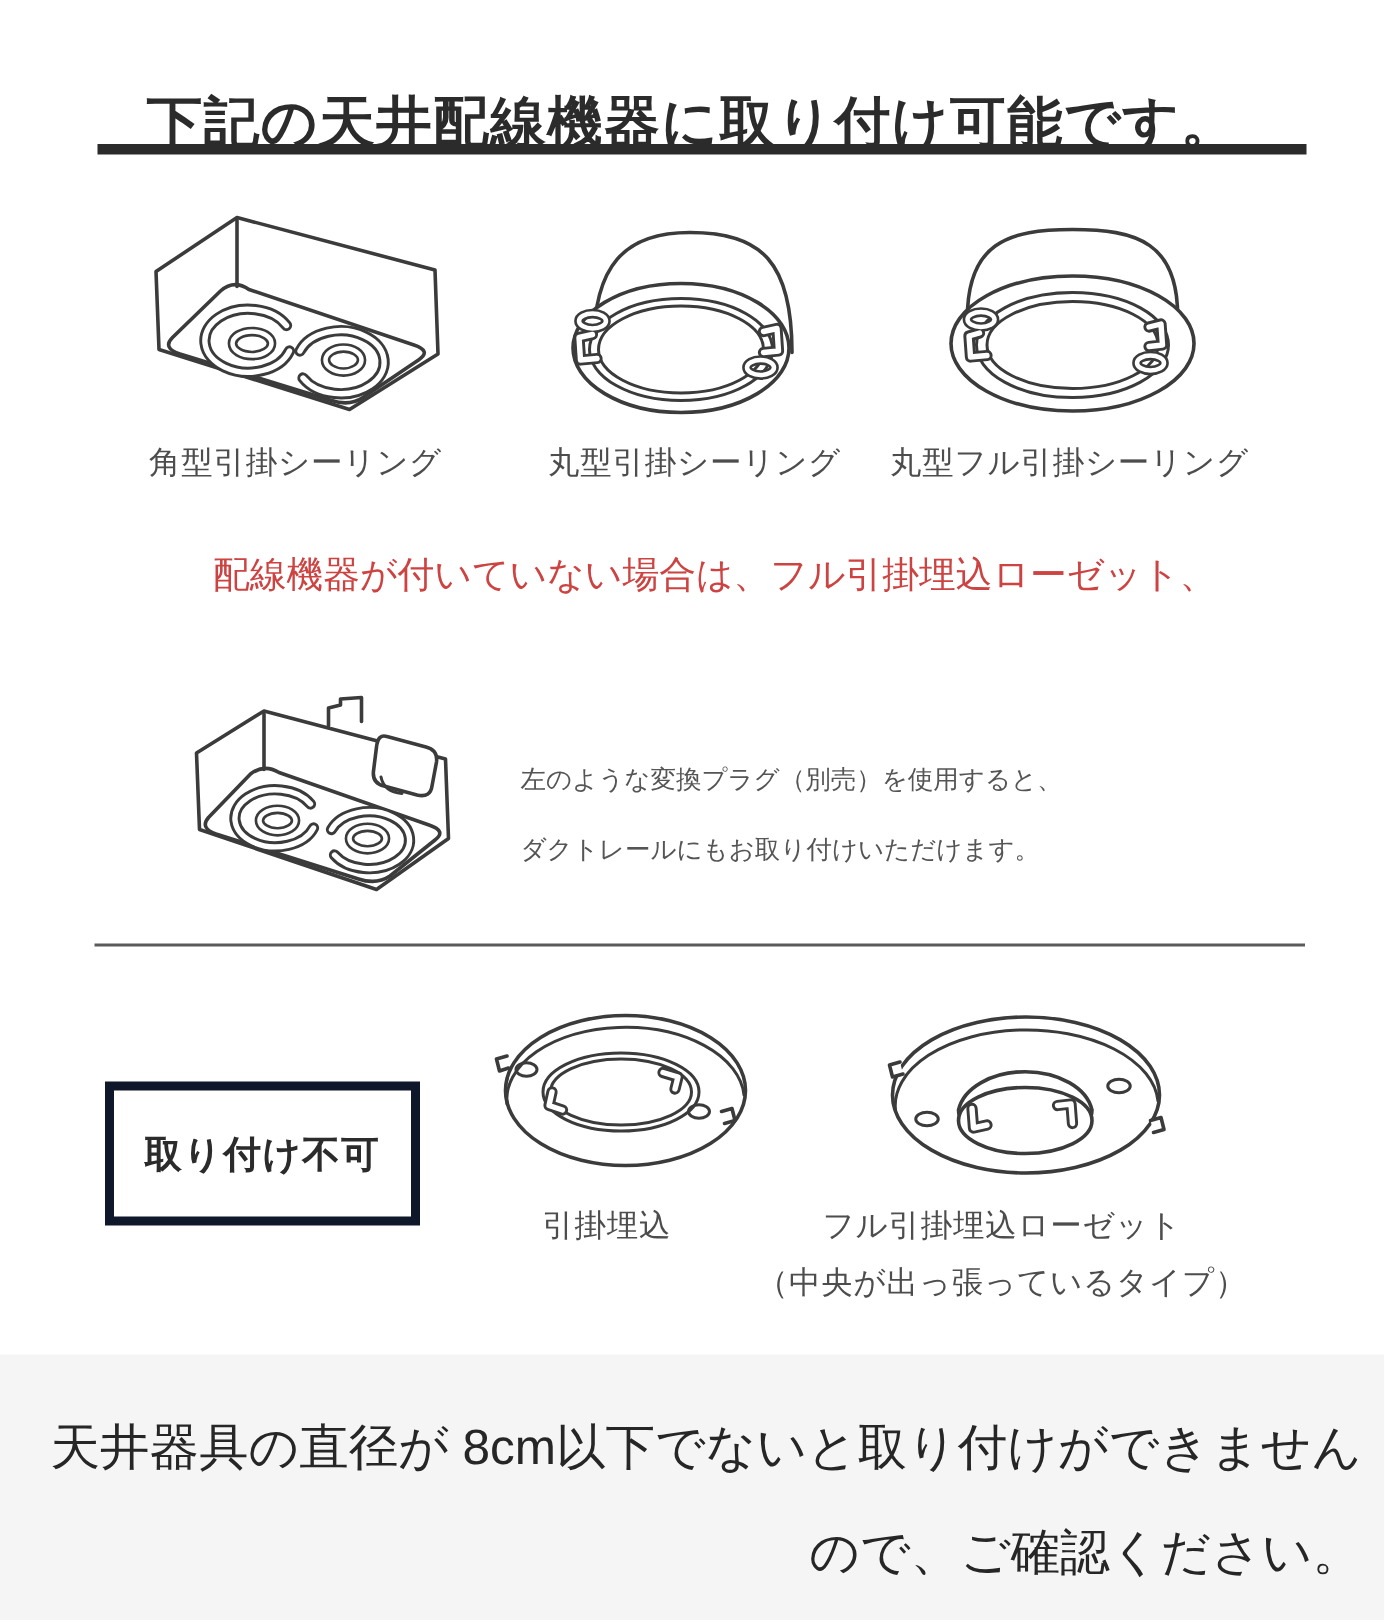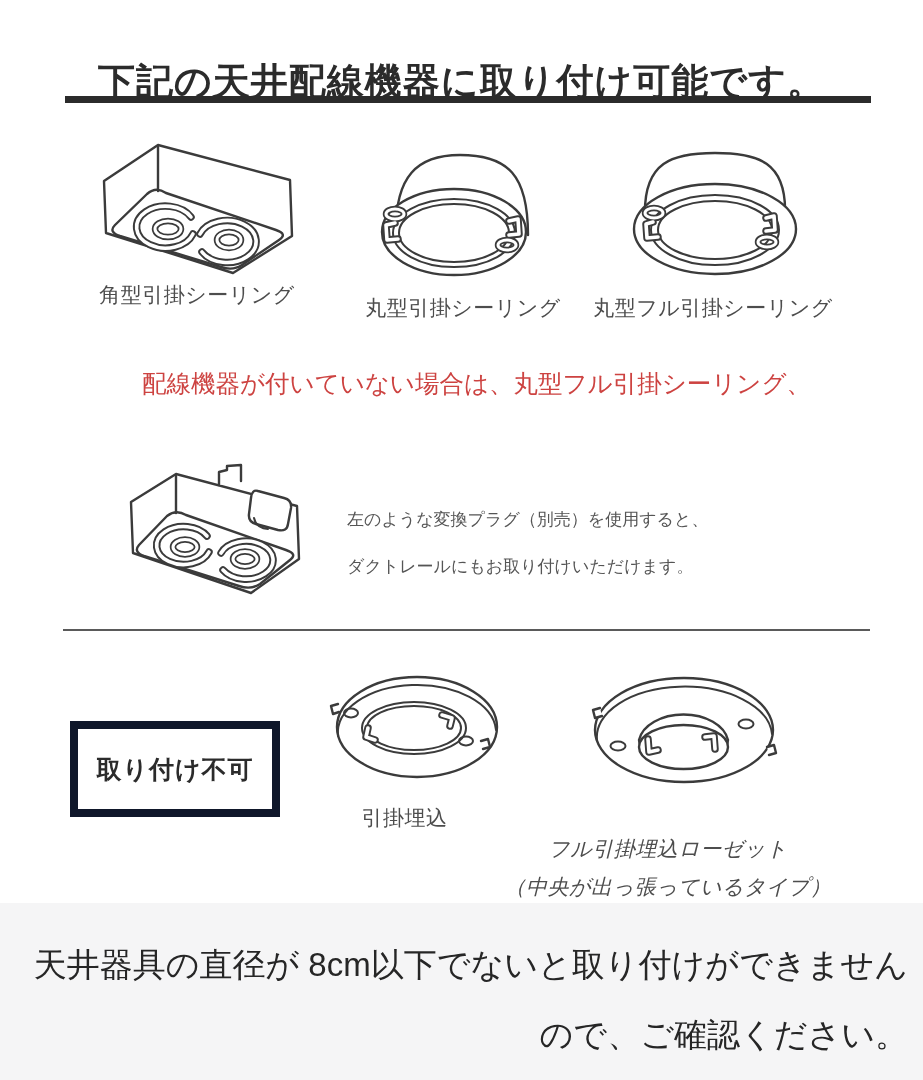--- a/index.html
+++ b/index.html
@@ -7,35 +7,35 @@
     position:relative;width:923px;height:1080px;background:#ffffff;overflow:hidden;
     font-family:"Liberation Sans","DejaVu Sans",sans-serif;color:#2b2b2b;
   }
   .abs{position:absolute;}
   
   .title{left:0;top:32px;width:923px;text-align:center;font-size:37px;font-weight:700;
          color:#2b2b2b;letter-spacing:1px;}
   .title-rule{left:65px;top:96px;width:806px;height:7px;background:#2b2b2b;}
   
   .cap{font-size:21px;color:#4d4d4d;text-align:center;letter-spacing:0.5px;}
-  .cap1{left:92px;top:281px;width:210px;}
+  .cap1{left:92px;top:294px;width:210px;}
   .cap2{left:358px;top:294px;width:210px;}
   .cap3{left:588px;top:294px;width:250px;}
   
   .warning{left:142px;top:360px;width:720px;font-size:24.5px;line-height:47px;color:#cd4341;}
   
   .adapter-note{left:347px;top:496px;width:560px;font-size:17px;line-height:47px;color:#555555;}
   
   .divider2{left:63px;top:629px;width:807px;height:2px;background:#5a5a5a;}
   
-  .na-box{left:70px;top:721px;width:210px;height:96px;border:8px solid #0f172a;
+  .na-box{left:70px;top:721px;width:210px;height:96px;border:6px solid #0f172a;
           display:flex;align-items:center;justify-content:center;box-sizing:border-box;}
   .na-box span{font-size:25px;font-weight:700;color:#2b2b2b;letter-spacing:1px;}
   .na-cap1{left:317px;top:799px;width:175px;font-size:21px;line-height:38px;}
-  .na-cap2{left:488px;top:830px;width:360px;font-size:21px;line-height:38px;font-style:italic;}
+  .na-cap2{left:488px;top:799px;width:360px;font-size:21px;line-height:38px;}
   
   .footer-band{left:0;top:903px;width:923px;height:177px;background:#f5f5f6;}
   .footer-text{left:28px;top:930px;width:880px;font-size:33px;line-height:70px;color:#262626;text-align:right;}
   
   .ln  {fill:none;stroke:#3b3b3b;stroke-width:2.4;stroke-linecap:round;stroke-linejoin:round;}
   .lnf {fill:#ffffff;stroke:#3b3b3b;stroke-width:2.4;stroke-linecap:round;stroke-linejoin:round;}
   .thn {fill:none;stroke:#3b3b3b;stroke-width:2;stroke-linecap:round;stroke-linejoin:round;}
   .sd  {fill:none;stroke:#3b3b3b;stroke-width:7.5;stroke-linecap:round;stroke-linejoin:round;}
   .sw  {fill:none;stroke:#ffffff;stroke-width:3.6;stroke-linecap:round;stroke-linejoin:round;}
   .sd2 {fill:none;stroke:#3b3b3b;stroke-width:6.5;stroke-linecap:round;stroke-linejoin:round;}
@@ -91,21 +91,21 @@
     <path class="sw" d="M38 79 L31 81 L32 95 L43 94"></path>
     <path class="sw" d="M151 75 L159 73 L160 87 L151 88"></path>
     <ellipse class="sw2" cx="152" cy="99" rx="9" ry="5"></ellipse>
   </svg>
 
   <div class="abs cap cap1">角型引掛シーリング</div>
   <div class="abs cap cap2">丸型引掛シーリング</div>
   <div class="abs cap cap3">丸型フル引掛シーリング</div>
 
   <div class="abs warning">
-    <div>配線機器が付いていない場合は、丸型フル引掛シーリング、</div>
+    <div>配線機器が付いていない場合は、フル引掛埋込ローゼット、</div>
   </div>
 
   <svg class="abs" style="left:108px;top:458px;" width="220" height="155" viewBox="0 0 220 155">
     <path class="lnf" d="M68 16 L189 48 L191 101 L143 135 L25 95 L23 44 Z"></path>
     <path class="ln" d="M68 18 L68 55"></path>
     <path class="ln" d="M78 57 L178 92 Q190 96 182 102 L152 126 Q143 132 131 128 L36 98 Q25 94 31 87 L59 58 Q68 51 78 57 Z"></path>
     <path class="lnf" d="M111 27 L111 14 L119 12 L119 8 L133 7 L133 23"></path>
     <path class="lnf" d="M150 33 L176 40 Q184 42 183 50 L180 66 Q179 74 170 72 L148 66 Q140 64 141 56 L143 40 Q144 31 150 33 Z"></path>
     <path class="thn" d="M146 60 Q148 70 160 71"></path>
     <path class="sd" d="M101 94 A27 19 0 1 1 99 78"></path>

